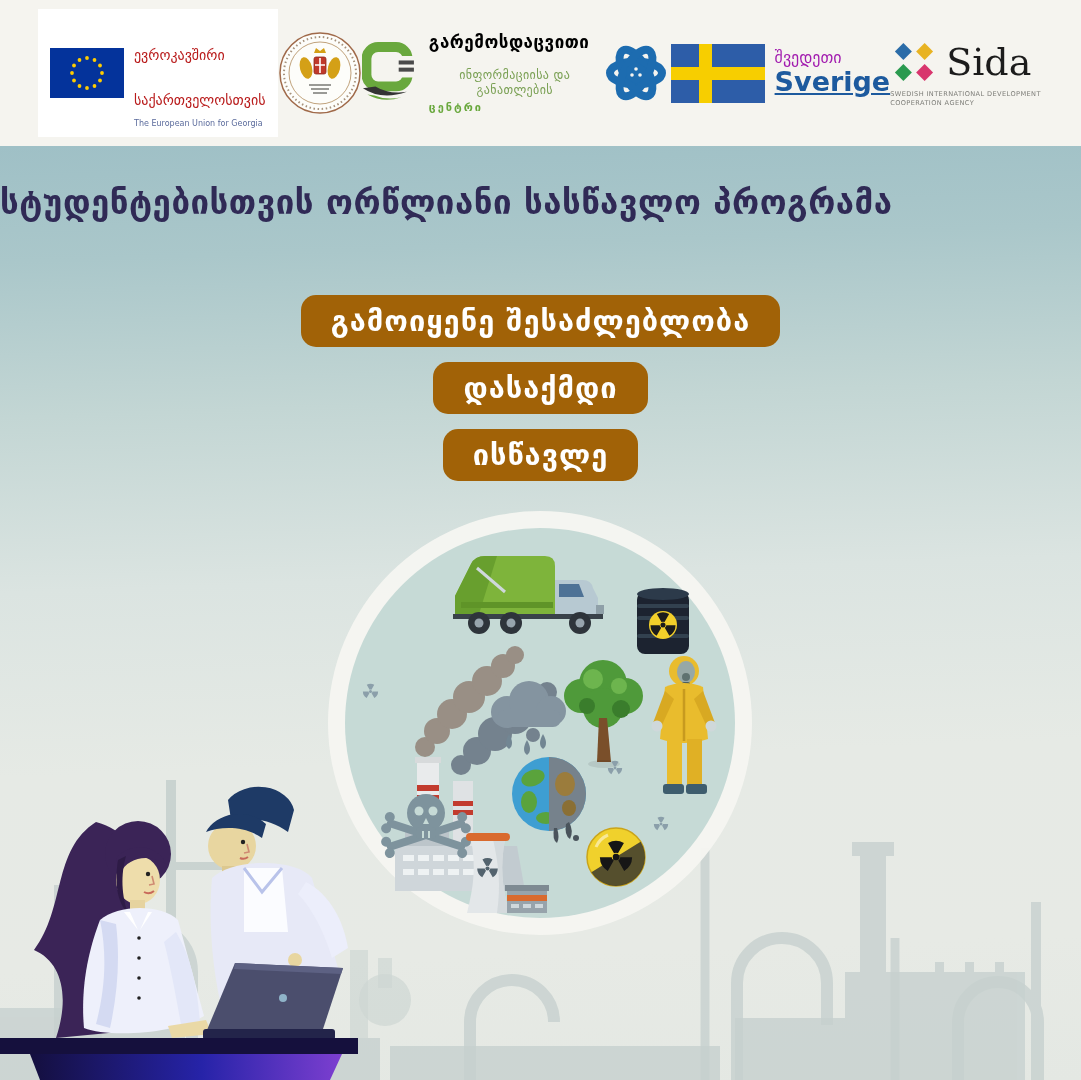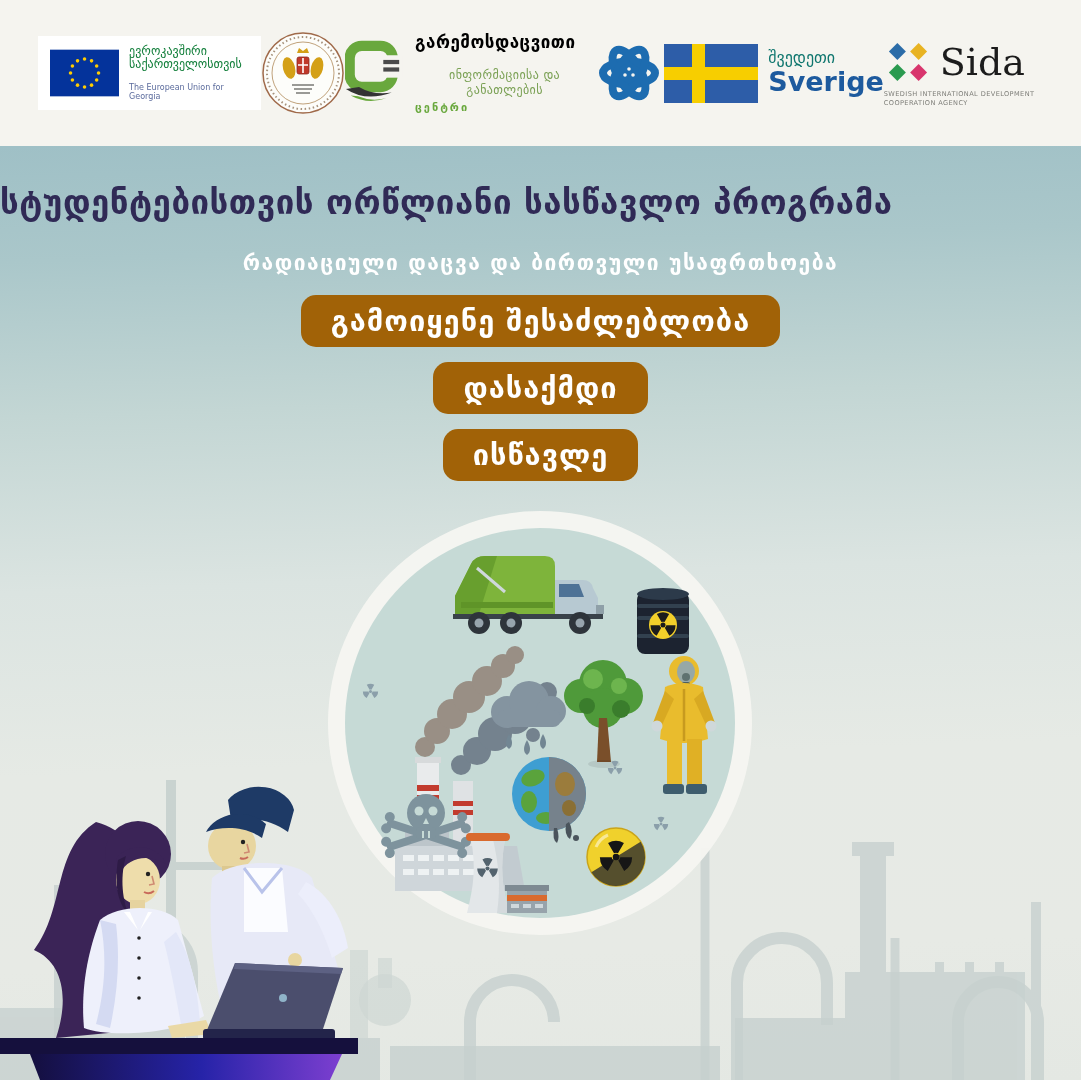--- a/index.html
+++ b/index.html
@@ -14,29 +14,29 @@
   }
   
   .header{
     position:absolute;left:0;top:0;right:0;height:146px;background:#f5f4ef;
     display:flex;align-items:center;justify-content:space-between;padding:0 38px;box-sizing:border-box;
     z-index:6;
   }
   .logo-block{display:flex;align-items:center;gap:10px;}
   .eu-card{background:#ffffff;padding:9px 12px;display:flex;align-items:center;gap:10px;}
   .eu-text{display:flex;flex-direction:column;line-height:1.15;}
-  .eu-text .l1,.eu-text .l2{font-size:12px;color:#15803d;font-weight:500;}
+  .eu-text .l1,.eu-text .l2{font-size:14px;color:#b91c1c;font-weight:500;margin-top:29px;}
   .eu-text .cap{font-size:8px;color:#5b6b9c;margin-top:11px;}
   .env-text{display:flex;flex-direction:column;line-height:1.2;}
   .env-text .l1{font-size:17px;color:#000000;font-weight:700;letter-spacing:.5px;}
   .env-text .l2{font-size:12px;color:#7ba155;letter-spacing:.4px;margin-top:16px;text-align:center;}
   .env-text .l3{font-size:11px;color:#69a83d;letter-spacing:2px;margin-top:4px;font-weight:bold;}
   .sweden-text{display:flex;flex-direction:column;line-height:1.1;}
-  .sweden-text .ge{font-size:16px;color:#0f766e;}
-  .sweden-text .sv{font-size:27px;color:#1d5a9e;font-weight:700;}
+  .sweden-text .ge{font-size:16px;color:#a21caf;}
+  .sweden-text .sv{font-size:27px;color:#1d5a9e;font-weight:700;text-decoration:underline;}
   .sida-block{display:flex;flex-direction:column;}
   .sida-top{display:flex;align-items:center;gap:8px;}
   .sida-name{font-family:"DejaVu Serif",serif;font-size:38px;color:#1c1c1c;line-height:1;}
   .sida-cap{font-size:6.6px;color:#7d7d78;letter-spacing:.4px;margin-top:4px;max-width:170px;line-height:1.4;}
   
   .title{
     position:absolute;top:183px;left:0;right:0;text-align:left;z-index:5;
     font-size:33px;font-weight:600;color:#302a56;letter-spacing:.5px;
   }
   .subtitle{
@@ -165,21 +165,20 @@
             <rect x="-6" y="9" width="12" height="12" fill="#2a9a4f" transform="rotate(45)"></rect>
           </g>
         </svg>
         <span class="sida-name">Sida</span>
       </div>
       <span class="sida-cap">SWEDISH INTERNATIONAL DEVELOPMENT COOPERATION AGENCY</span>
     </div>
   </div>
 
   <div class="title">სტუდენტებისთვის ორწლიანი სასწავლო პროგრამა</div>
-  <div class="subtitle">რადიაციული დაცვა და ბირთვული უსაფრთხოება</div>
 
   <div class="badges">
     <div class="badge">გამოიყენე შესაძლებლობა</div>
     <div class="badge">დასაქმდი</div>
     <div class="badge">ისწავლე</div>
   </div>
 
   <svg class="silhouette" width="1081" height="290" viewBox="0 0 1081 290">
     <g stroke="#c7d1cf" stroke-width="12" fill="none" opacity="0.8">
       <path d="M60,290 V95"></path>

